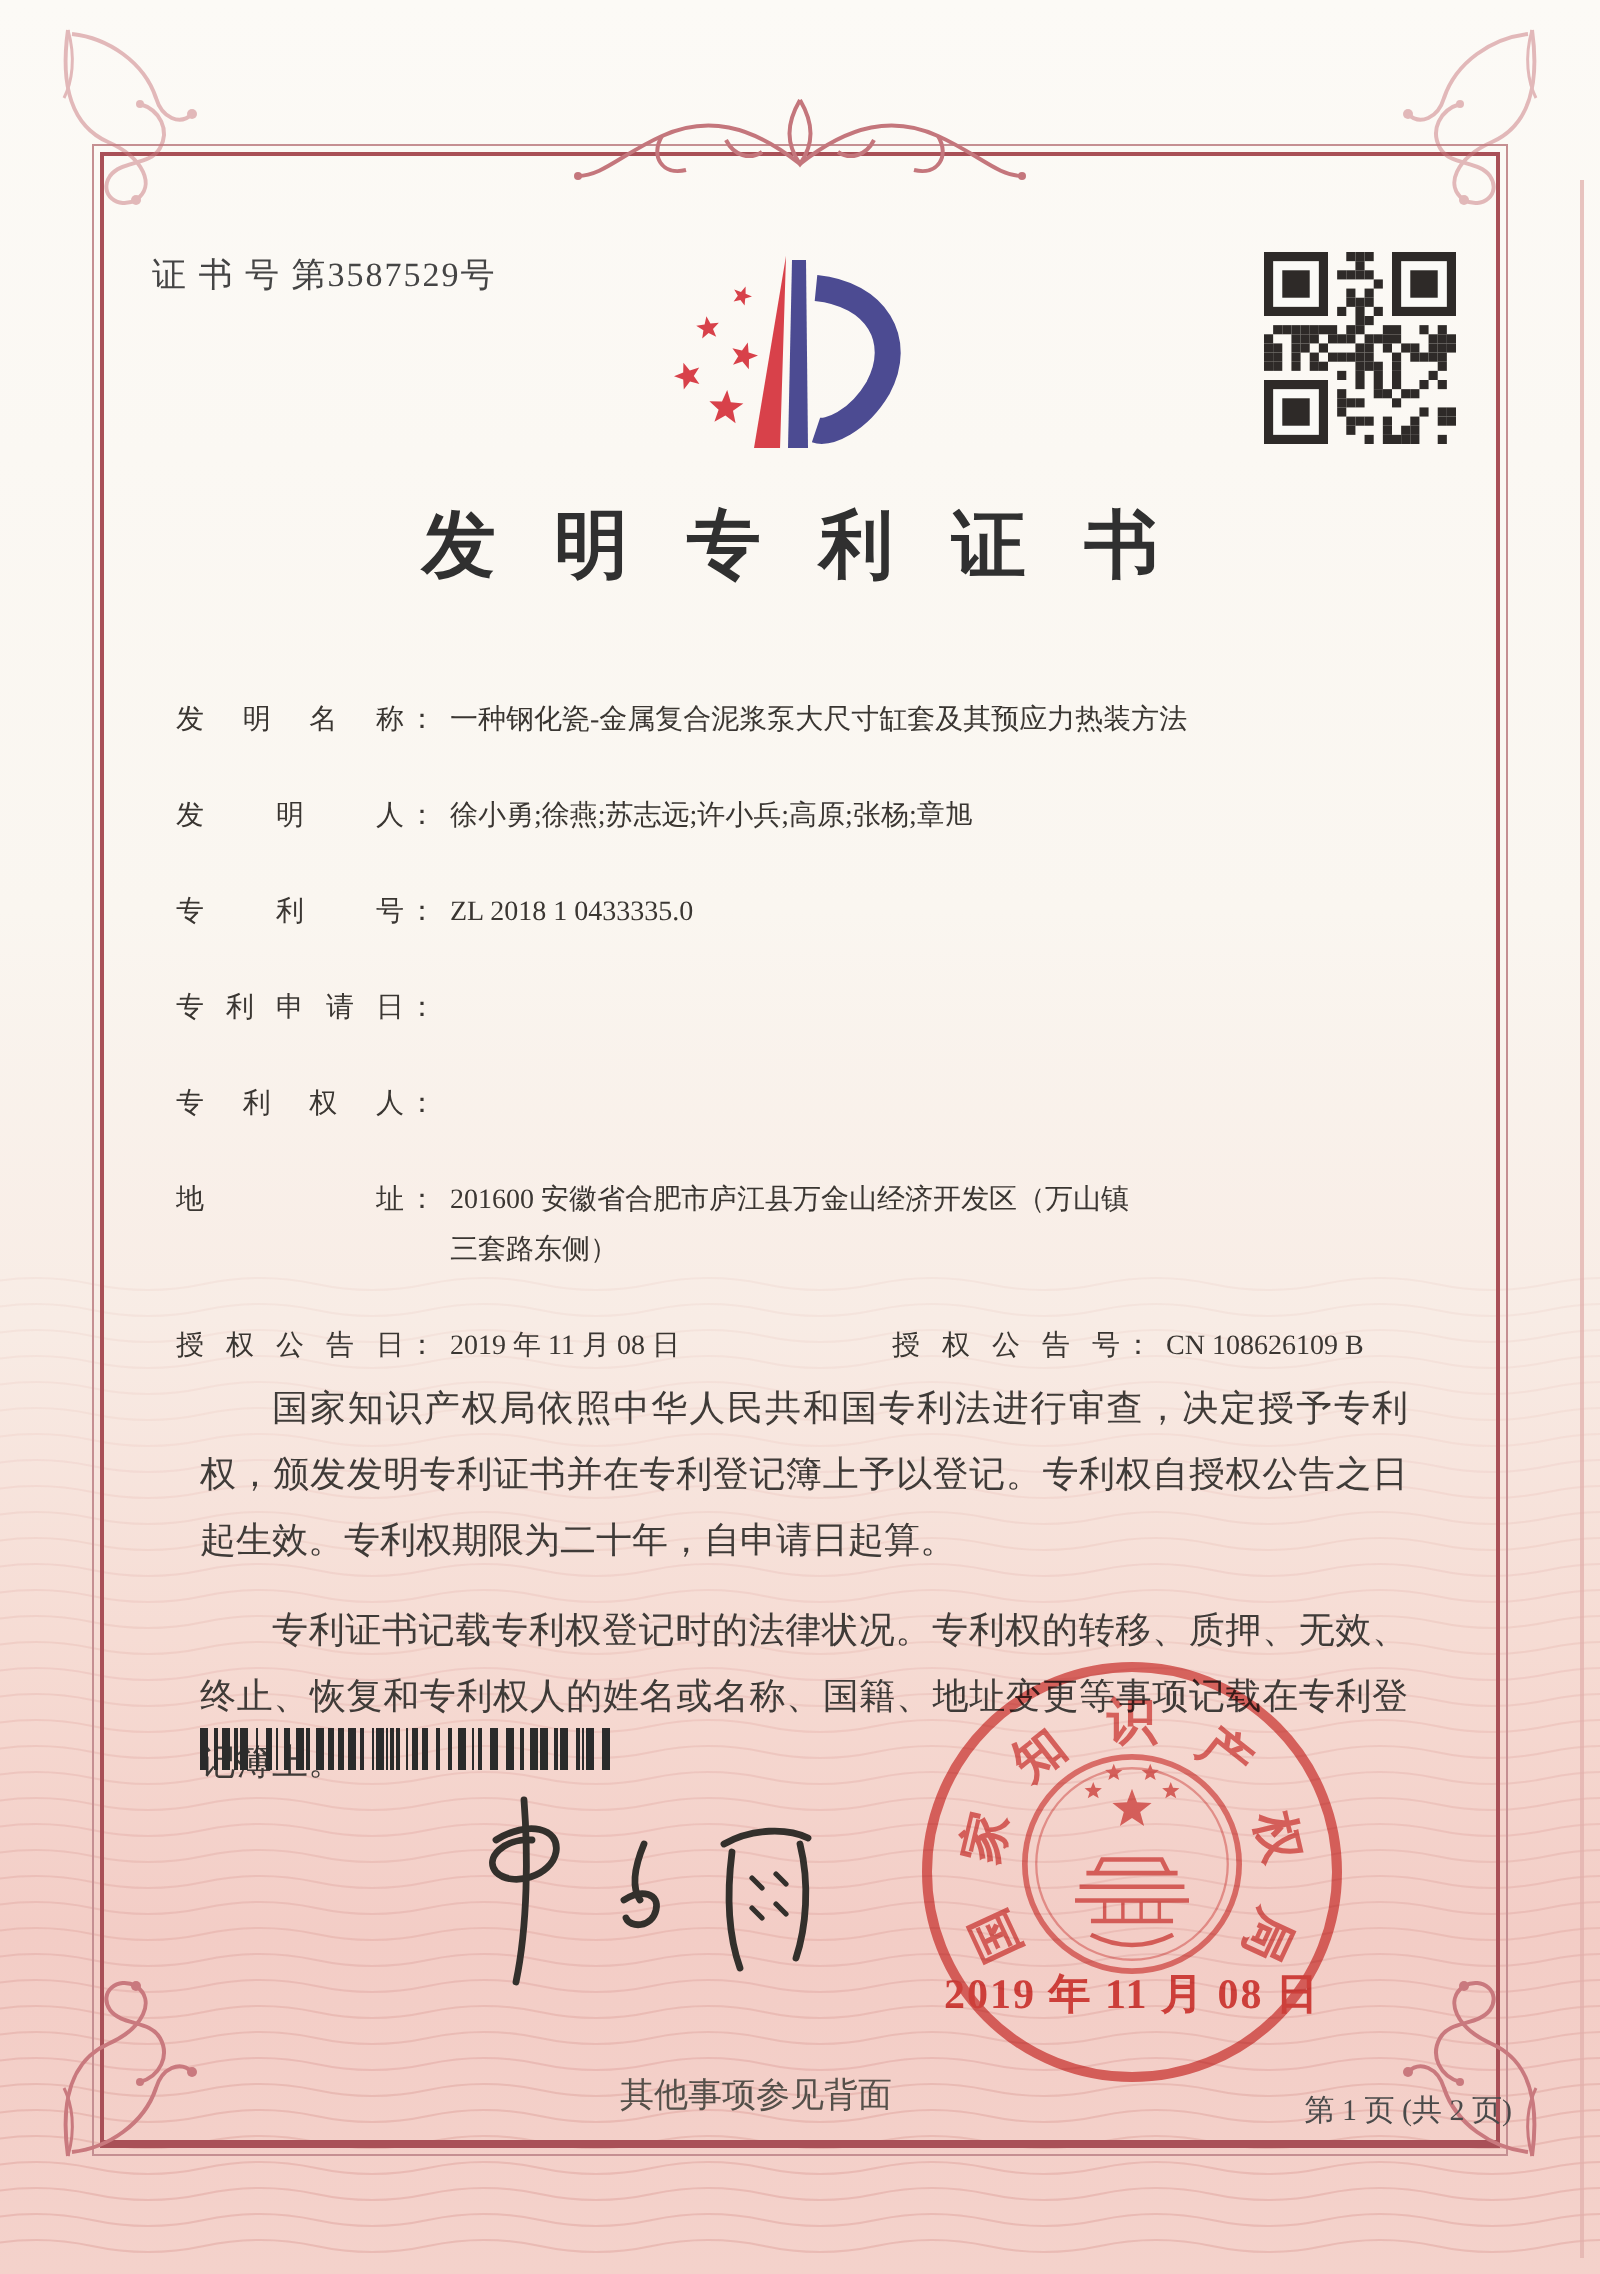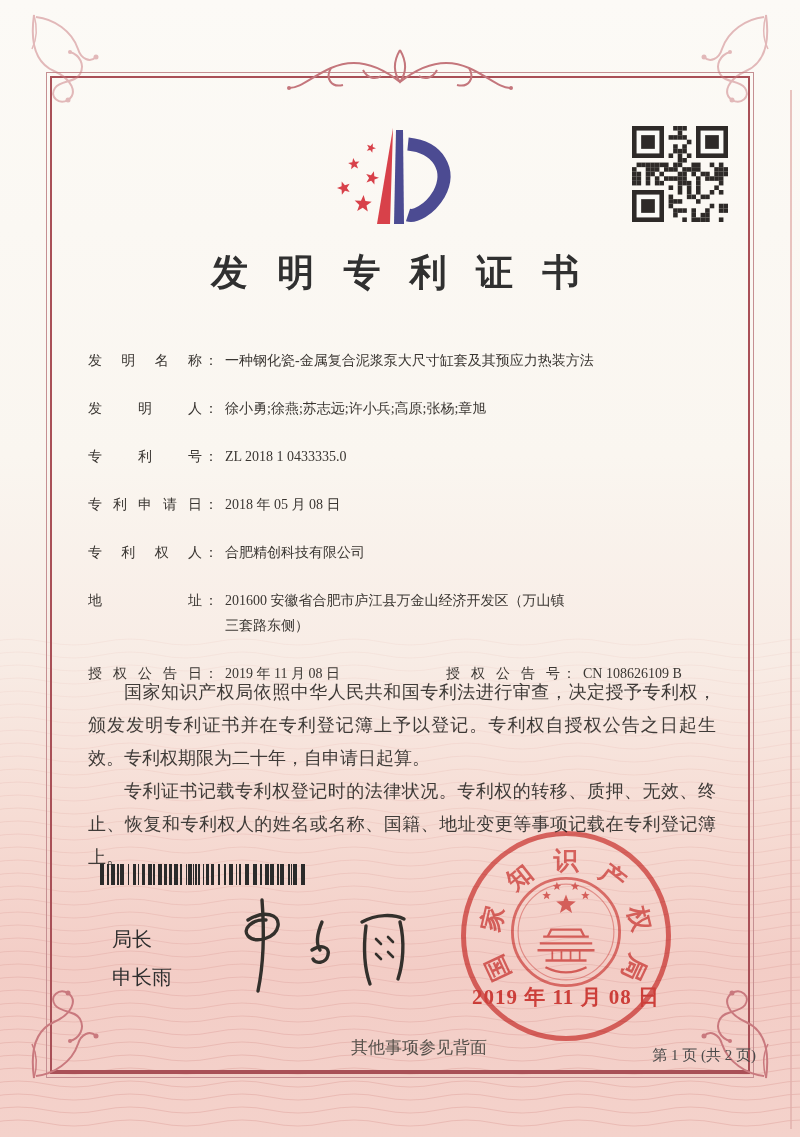--- a/index.html
+++ b/index.html
@@ -17,34 +17,34 @@
     color:#303030;letter-spacing:10px;}
   .fields{position:absolute;left:88px;top:348px;width:626px;}
   .frow{display:flex;margin-bottom:23px;font-size:14px;color:#3a3632;line-height:25px;}
   .f-label{width:114px;text-align:justify;text-align-last:justify;color:#3a3632;flex:none;}
   .f-colon{margin:0 7px 0 2px;flex:none;}
   .f-value{flex:1;white-space:pre-line;}
   .frow-double{position:relative;}
   .group2{position:absolute;left:315px;top:0;display:flex;margin-left:43px;}
   .paras{position:absolute;left:88px;top:676px;width:628px;font-size:18px;line-height:33px;
     text-align:justify;color:#3f3b38;}
-  .para{margin:0;text-indent:2em;}
+  .para{margin:12px;text-indent:2em;}
   .barcode{position:absolute;left:100px;top:864px;width:205px;height:21px;}
   .signer{position:absolute;left:112px;top:920px;font-size:20px;color:#2f2f2f;line-height:38px;}
   .signature{position:absolute;left:218px;top:892px;width:215px;height:106px;}
   .seal{position:absolute;left:461px;top:831px;width:210px;height:210px;opacity:.93;mix-blend-mode:multiply;}
   .seal-ring{position:absolute;left:0;top:0;right:0;bottom:0;border:5px solid #dc6765;border-radius:50%;}
   .seal-arc{position:absolute;left:0;top:0;width:100%;height:100%;}
   .seal-arc span{position:absolute;left:50%;top:50%;width:30px;height:30px;margin:-15px 0 0 -15px;
     display:flex;align-items:center;justify-content:center;font-size:25px;font-weight:700;color:#dc6765;}
   .emblem{position:absolute;left:48px;top:44px;width:114px;height:114px;}
   .seal-date{position:absolute;left:-14px;right:-14px;top:152px;text-align:center;font-size:21px;
     font-weight:700;color:#d4403c;letter-spacing:1px;}
   .page-number{position:absolute;left:0;top:1046px;width:756px;text-align:right;font-size:15px;color:#4a4a4a;}
-  .back-note{position:absolute;left:0;top:1036px;width:756px;text-align:center;font-size:17px;color:#55504a;padding-left:41px;}
+  .back-note{position:absolute;left:0;top:1036px;width:756px;text-align:center;font-size:17px;color:#55504a;}
   .corner{position:absolute;width:80px;height:95px;}
   .c-bl{left:28px;top:986px;}
   .c-br{right:28px;top:986px;transform:scaleX(-1);}
   .c-tl{left:28px;top:12px;transform:scaleY(-1);opacity:.5;}
   .c-tr{right:28px;top:12px;transform:scale(-1,-1);opacity:.5;}
   .top-filigree{position:absolute;left:283px;top:44px;width:234px;height:66px;}
   .defs{position:absolute;width:0;height:0;overflow:hidden;}
 </style>
 </head>
 <body>
@@ -130,20 +130,21 @@
       <path d="M117,38 C142,18 164,14 186,24 C206,33 216,44 228,44"></path>
       <path d="M48,24 C42,34 48,44 60,41"></path>
       <path d="M186,24 C192,34 186,44 174,41"></path>
       <path d="M80,26 C84,34 92,36 98,32"></path>
       <path d="M154,26 C150,34 142,36 136,32"></path>
       <circle cx="6" cy="44" r="2" fill="#c4767c" stroke="none"></circle>
       <circle cx="228" cy="44" r="2" fill="#c4767c" stroke="none"></circle>
     </g>
   </svg>
 
+  <div class="cert-number">证 书 号 第3587529号</div>
 
   <svg class="logo" id="logo" viewBox="0 0 150 125">
     <polygon points="63,16 47,112 60,112" fill="#d8414a"></polygon>
     <polygon points="66,18 64,112 74,112 73,18" fill="#4c4b92"></polygon>
     <path d="M78,32 C108,35 122,58 109,82 C99,99 84,105 78,103" fill="none" stroke="#4c4b92" stroke-width="13"></path>
   <polygon points="42.8,31.3 42.8,34.9 46.0,36.3 42.6,37.3 42.3,40.8 40.2,38.0 36.8,38.7 38.9,35.9 37.1,32.8 40.5,34.0 " fill="#d8414a"></polygon>
       <polygon points="23.2,46.1 25.2,49.8 29.4,49.4 26.5,52.5 28.1,56.4 24.3,54.5 21.1,57.3 21.7,53.1 18.1,50.9 22.3,50.2 " fill="#d8414a"></polygon>
       <polygon points="43.9,59.3 44.3,64.2 49.0,65.7 44.5,67.6 44.4,72.6 41.2,68.8 36.5,70.4 39.1,66.1 36.2,62.1 41.0,63.2 " fill="#d8414a"></polygon>
       <polygon points="11.7,69.4 14.9,73.2 19.6,71.8 16.9,76.0 19.7,80.0 15.0,78.8 11.9,82.7 11.6,77.8 7.0,76.1 11.6,74.3 " fill="#d8414a"></polygon>
       <polygon points="33.6,83.0 35.4,89.1 41.7,89.8 36.5,93.4 37.8,99.6 32.7,95.8 27.2,98.9 29.3,92.9 24.7,88.6 31.0,88.8 " fill="#d8414a"></polygon>
@@ -298,26 +299,24 @@
       <span class="f-value">徐小勇;徐燕;苏志远;许小兵;高原;张杨;章旭</span>
     </div>
     <div class="frow">
       <span class="f-label">专利号</span>
         <span class="f-colon">：</span>
       <span class="f-value">ZL 2018 1 0433335.0</span>
     </div>
     <div class="frow">
       <span class="f-label">专利申请日</span>
         <span class="f-colon">：</span>
-      <span class="f-value">2018 年 05 月 08 日</span>
     </div>
     <div class="frow">
       <span class="f-label">专利权人</span>
         <span class="f-colon">：</span>
-      <span class="f-value">合肥精创科技有限公司</span>
     </div>
     <div class="frow">
       <span class="f-label">地址</span>
         <span class="f-colon">：</span>
       <span class="f-value">201600 安徽省合肥市庐江县万金山经济开发区（万山镇
 三套路东侧）</span>
     </div>
     <div class="frow frow-double">
       <span class="f-label">授权公告日</span>
         <span class="f-colon">：</span>
@@ -371,24 +370,20 @@
       <rect x="165" y="0" width="4" height="21" fill="#2b2b2b"></rect>
       <rect x="170" y="0" width="4" height="21" fill="#2b2b2b"></rect>
       <rect x="177" y="0" width="2" height="21" fill="#2b2b2b"></rect>
       <rect x="180" y="0" width="4" height="21" fill="#2b2b2b"></rect>
       <rect x="188" y="0" width="2" height="21" fill="#2b2b2b"></rect>
       <rect x="191" y="0" width="1" height="21" fill="#2b2b2b"></rect>
       <rect x="193" y="0" width="4" height="21" fill="#2b2b2b"></rect>
       <rect x="201" y="0" width="4" height="21" fill="#2b2b2b"></rect>
     </svg>
 
-  <div class="signer">
-    <div>局长</div>
-    <div>申长雨</div>
-  </div>
 
   <svg class="signature" viewBox="0 0 215 106">
     <g fill="none" stroke="#33302c" stroke-width="3.4" stroke-linecap="round">
       <path d="M30,28 C46,18 62,22 60,34 C58,46 38,52 30,44 C24,37 34,27 48,28"></path>
       <path d="M44,8 C46,34 46,70 40,99"></path>
       <path d="M104,30 C99,42 98,52 102,58"></path>
       <path d="M94,58 C103,52 112,55 110,63 C108,72 97,72 95,67"></path>
       <path d="M144,30 C158,22 176,22 186,27"></path>
       <path d="M148,34 C145,58 147,78 152,92"></path>
       <path d="M182,30 C187,50 185,72 180,87"></path>

